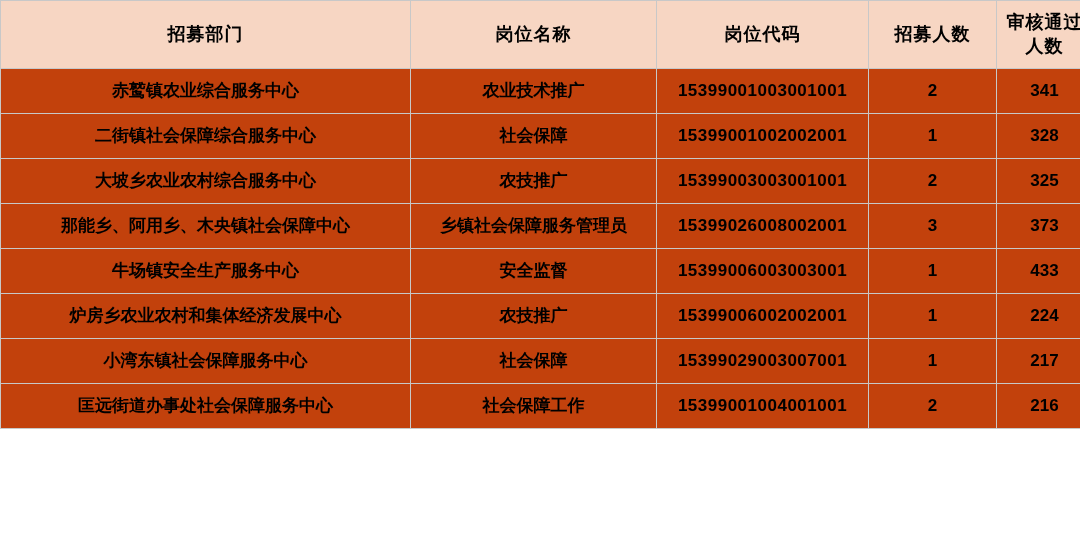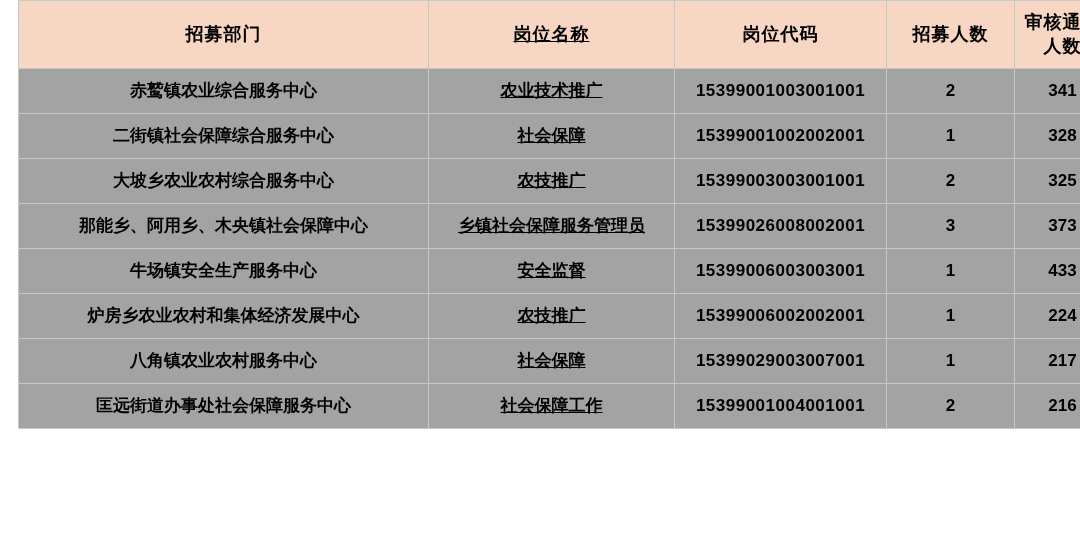--- a/index.html
+++ b/index.html
@@ -10,21 +10,20 @@
   body {
     width: 1080px;
     height: 543px;
     font-family: "Liberation Sans", "DejaVu Sans", sans-serif;
     color: #000000;
     overflow: hidden;
   }
   .table-wrap {
     width: 1080px;
     box-sizing: border-box;
-    padding-left: 18px;
   }
   table.recruit-table {
     border-collapse: collapse;
     width: 1080px;
     table-layout: fixed;
   }
   table.recruit-table th,
   table.recruit-table td {
     border: 1px solid #c8c8c8;
     text-align: center;
@@ -36,26 +35,26 @@
     word-break: break-all;
   }
   table.recruit-table thead th {
     background: #f7d6c3;
     font-weight: bold;
     height: 68px;
     font-size: 18px;
     letter-spacing: 1px;
   }
   table.recruit-table tbody td {
-    background: #a3a3a3;
+    background: #c2410c;
     height: 45px;
     font-weight: bold;
   }
   .col-dept   { width: 410px; }
-  .col-job    { width: 246px; text-decoration: underline; }
+  .col-job    { width: 246px; }
   .col-code   { width: 212px; }
   .col-count  { width: 128px; }
   .col-pass   { width: 96px; }
 
   td.code-cell {
     font-family: "Liberation Sans", "DejaVu Sans", sans-serif;
     letter-spacing: 0.5px;
     font-weight: bold;
     margin-top: 8px;
   }
@@ -114,21 +113,21 @@
         <td class="col-pass num-cell">433</td>
       </tr>
       <tr>
         <td class="col-dept">炉房乡农业农村和集体经济发展中心</td>
         <td class="col-job">农技推广</td>
         <td class="col-code code-cell">15399006002002001</td>
         <td class="col-count num-cell">1</td>
         <td class="col-pass num-cell">224</td>
       </tr>
       <tr>
-        <td class="col-dept">八角镇农业农村服务中心</td>
+        <td class="col-dept">小湾东镇社会保障服务中心</td>
         <td class="col-job">社会保障</td>
         <td class="col-code code-cell">15399029003007001</td>
         <td class="col-count num-cell">1</td>
         <td class="col-pass num-cell">217</td>
       </tr>
       <tr>
         <td class="col-dept">匡远街道办事处社会保障服务中心</td>
         <td class="col-job">社会保障工作</td>
         <td class="col-code code-cell">15399001004001001</td>
         <td class="col-count num-cell">2</td>

